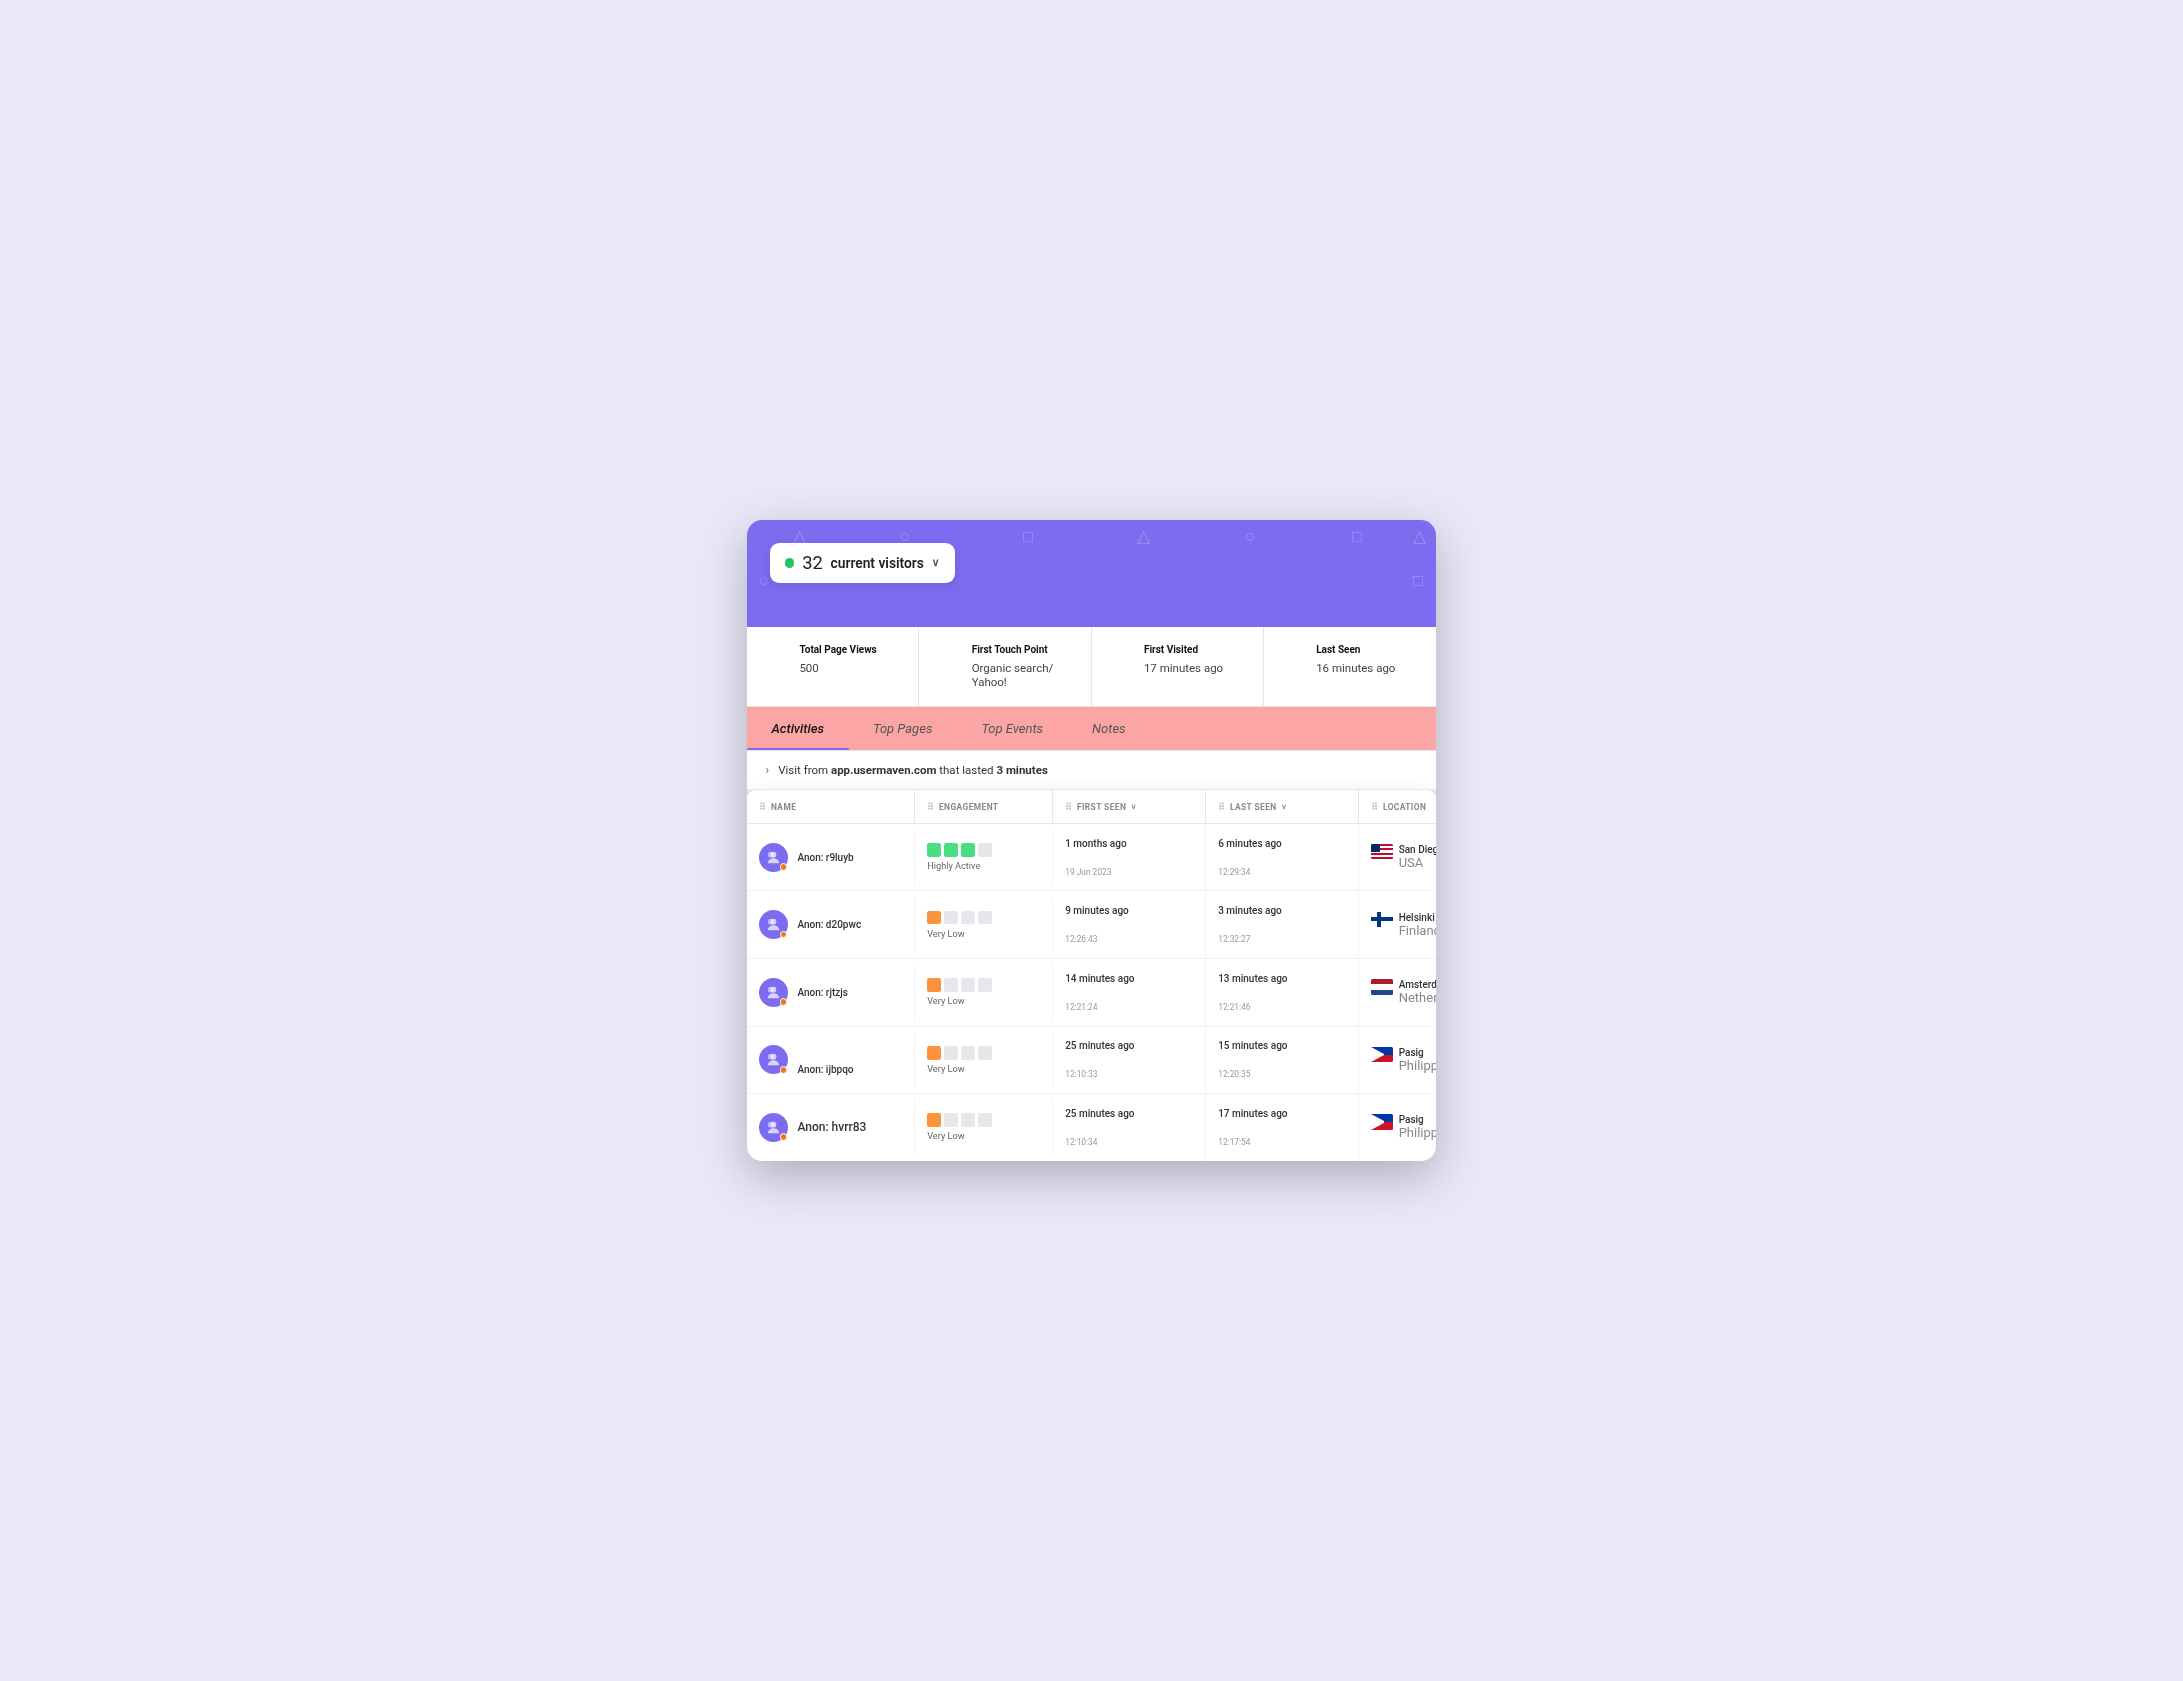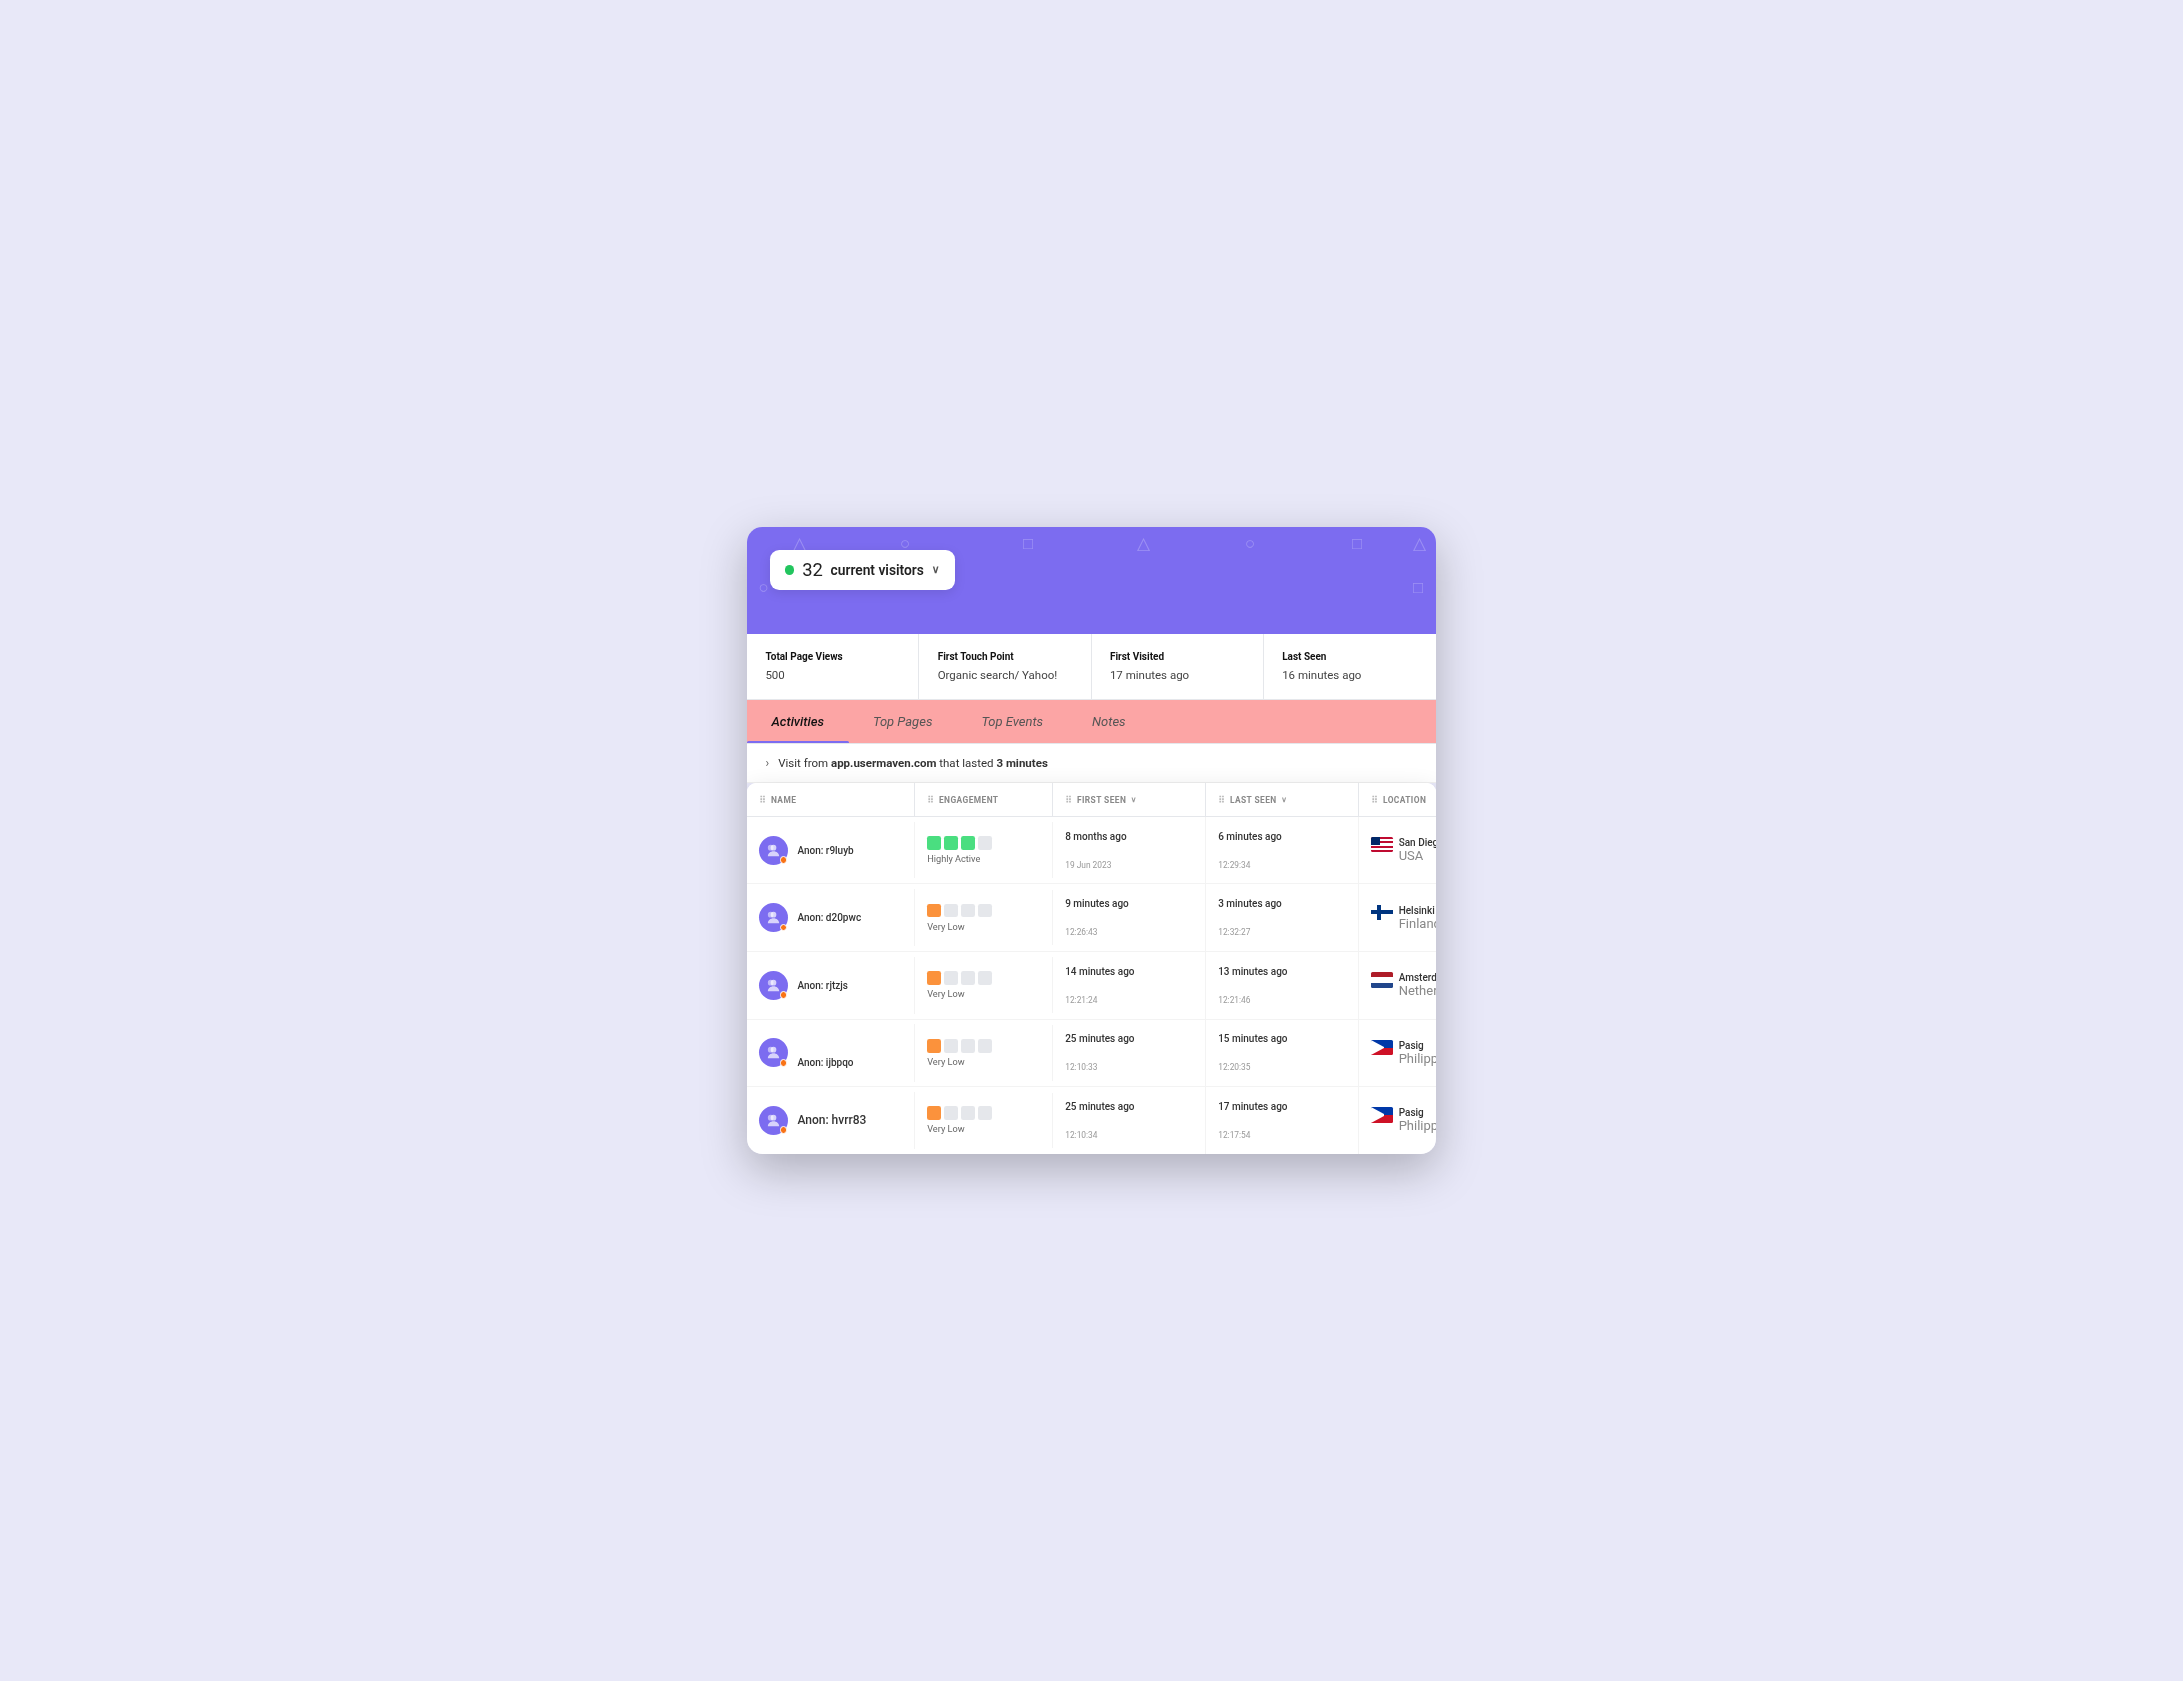--- a/index.html
+++ b/index.html
@@ -77,20 +77,21 @@
     
     .stats-row {
       background: #fff;
       display: grid;
       grid-template-columns: 1fr 1fr 1fr 1fr;
       border-bottom: 0.8px solid #e5e7eb;
     }
     .stat-cell {
       padding: 17px 18.4px;
       border-right: 0.8px solid #e5e7eb;
+      margin-left: 34px;
     }
     .stat-cell:last-child { border-right: none; }
     .stat-label {
       font-size: 10px;
       font-weight: 700;
       color: #111;
       margin-bottom: 6.1px;
     }
     .stat-value {
       font-size: 11.5px;
@@ -449,21 +450,21 @@
               <div class="engagement-bars">
                 <div class="eng-bar active"></div>
                 <div class="eng-bar active"></div>
                 <div class="eng-bar active"></div>
                 <div class="eng-bar inactive"></div>
               </div>
               <div class="engagement-label">Highly Active</div>
             </div>
           </div>
           <div class="td">
-            <div class="time-main">8 months ago</div>
+            <div class="time-main">1 months ago</div>
             <div class="time-sub">19 Jun 2023</div>
           </div>
           <div class="td">
             <div class="time-main">6 minutes ago</div>
             <div class="time-sub">12:29:34</div>
           </div>
           <div class="td">
             <div class="location-cell">
               <div class="flag-img flag-usa"></div>
               <div class="location-text">

